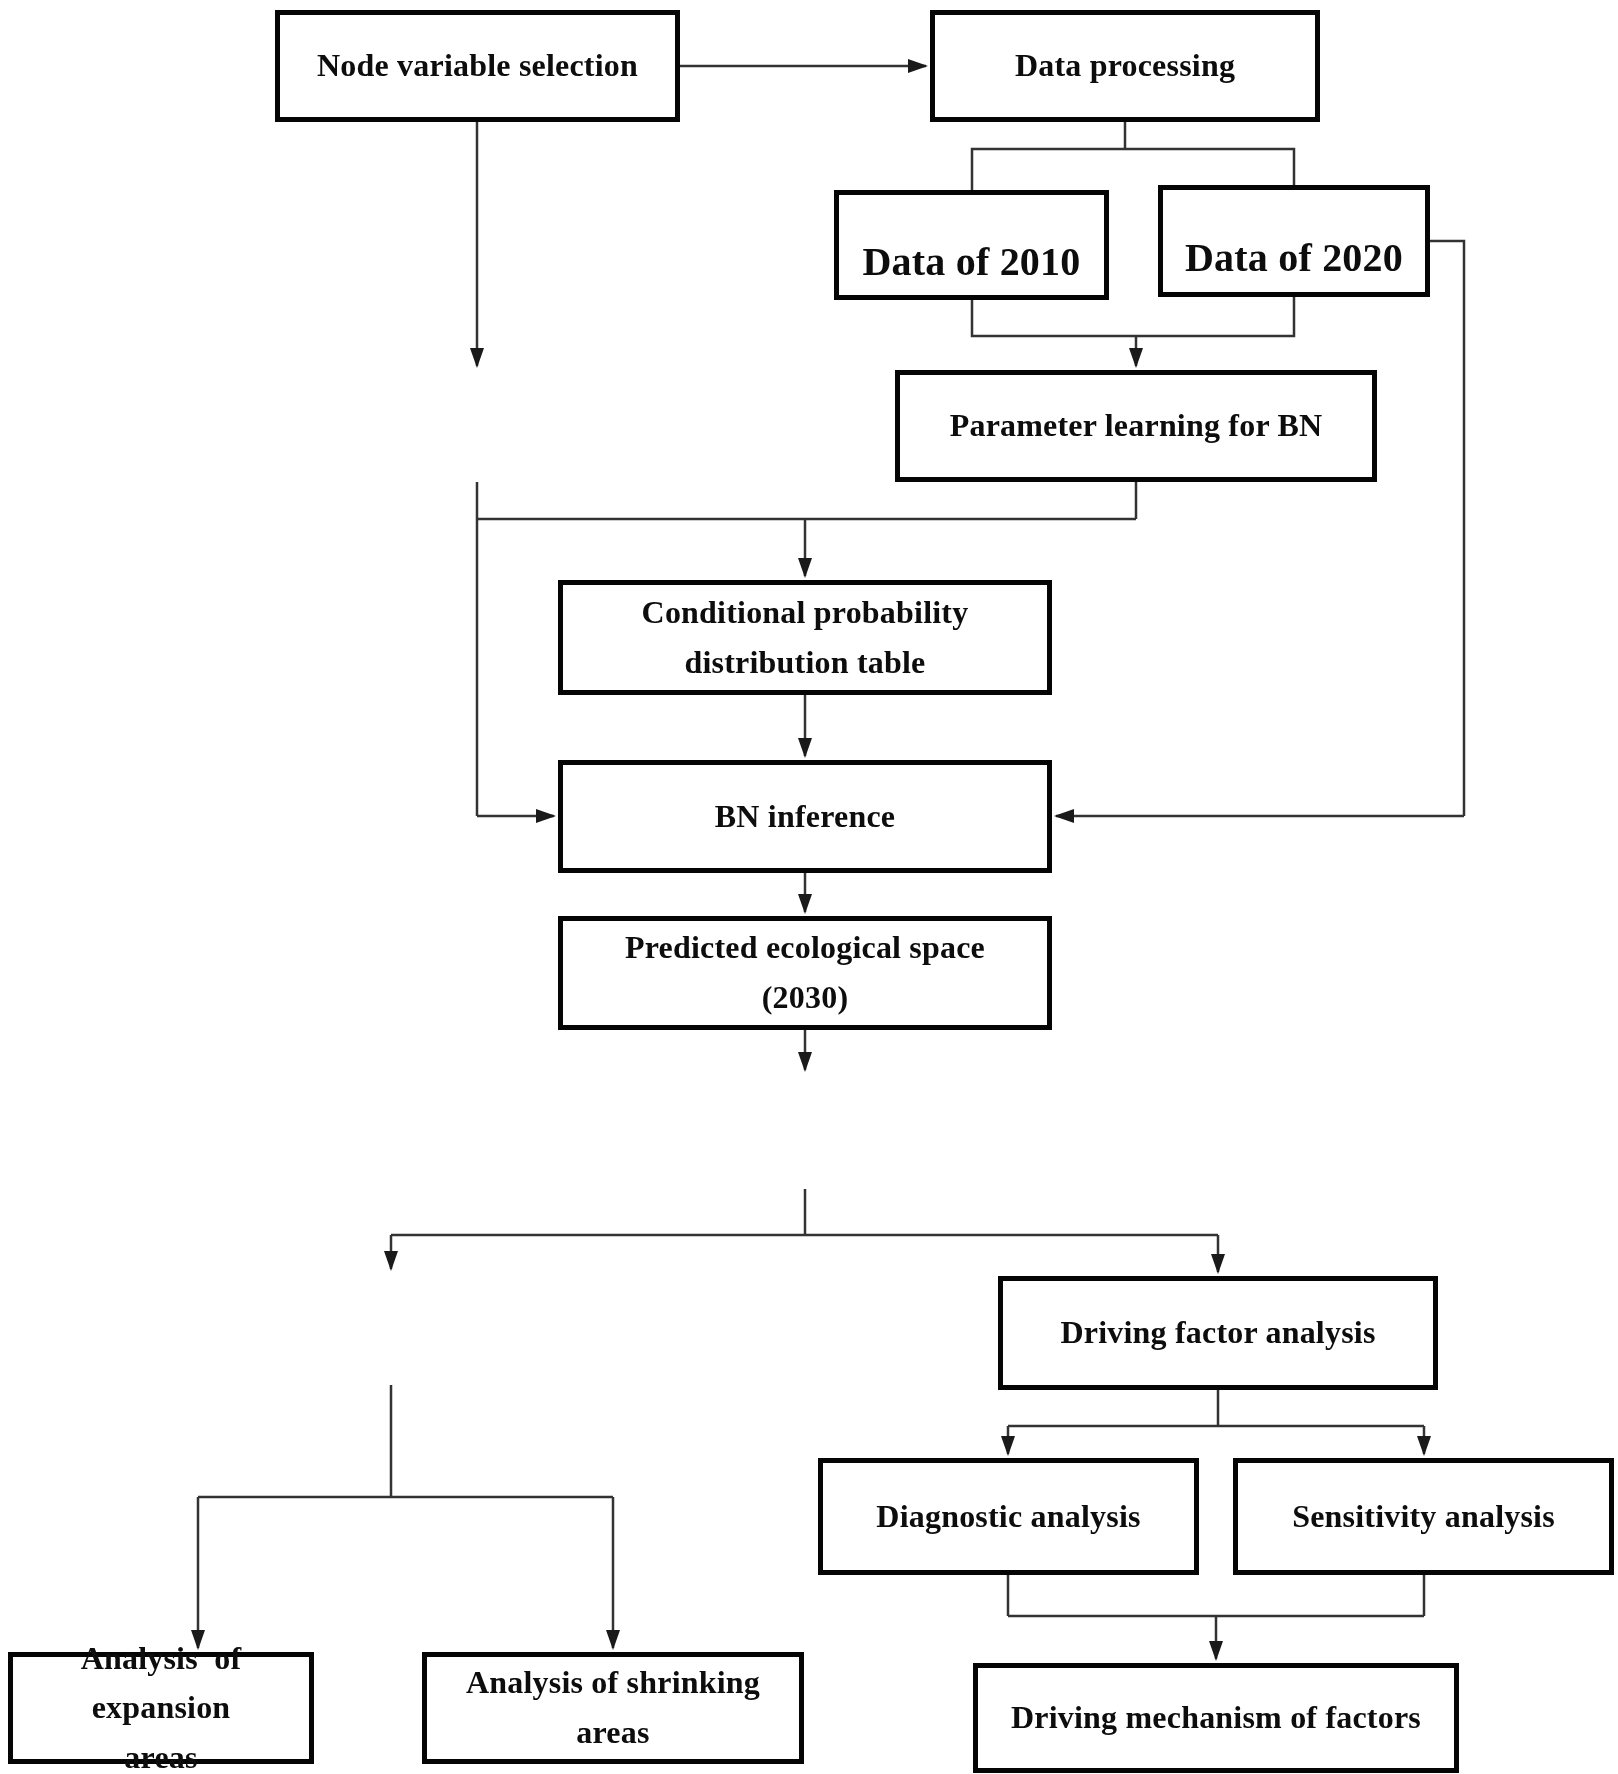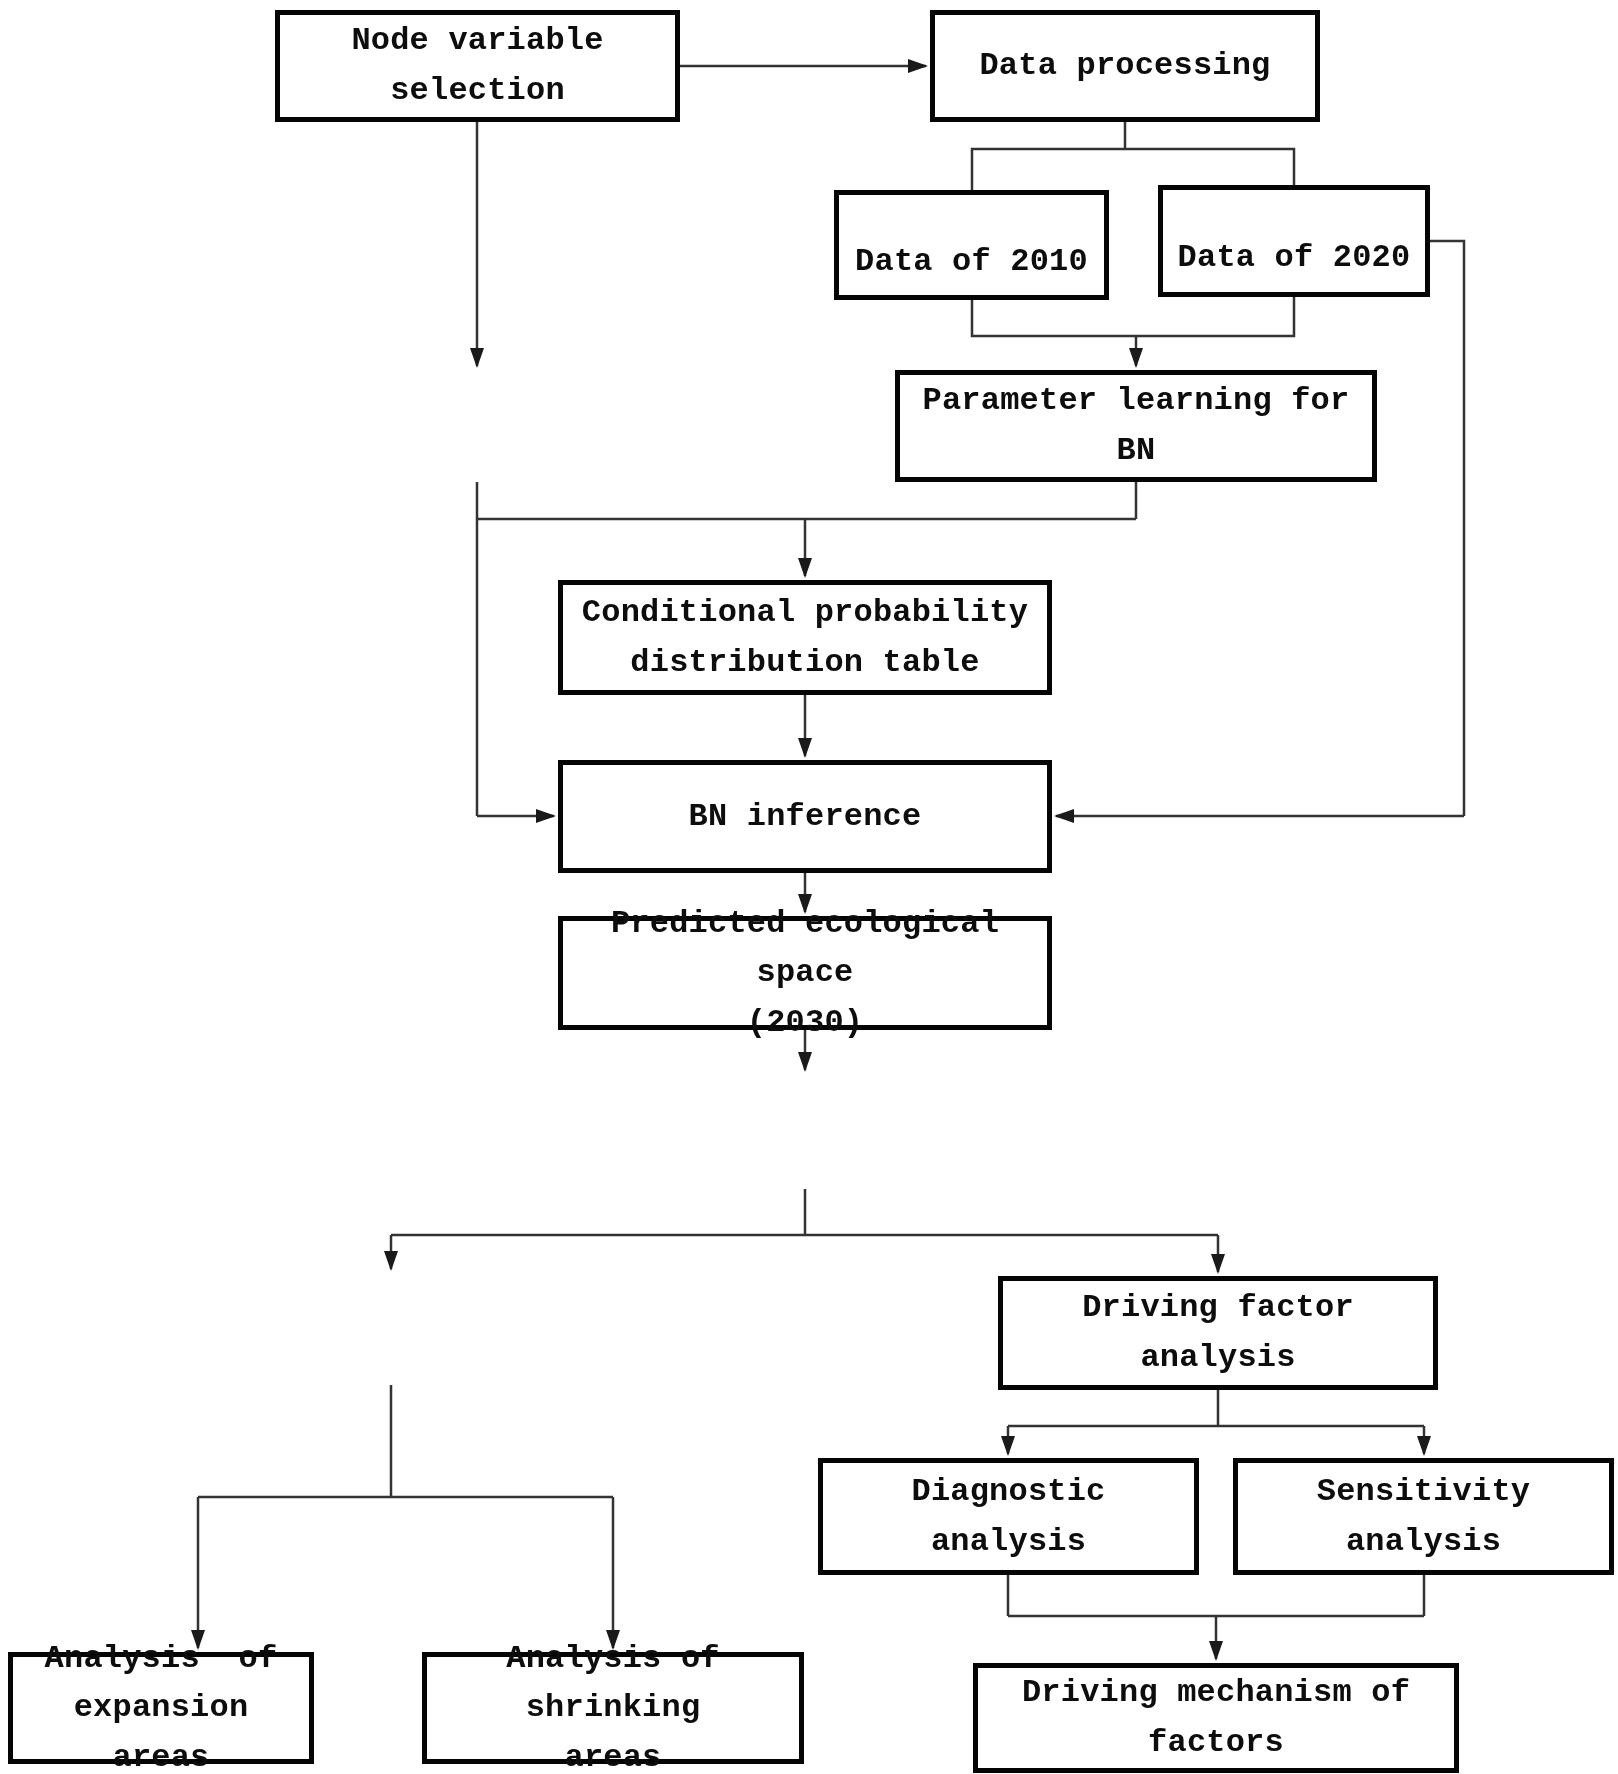--- a/index.html
+++ b/index.html
@@ -6,21 +6,21 @@
     --background:#ffffff;
     --box-border:#050505;
     --line-color:#333333;
     --text-color:#0d0d0d;
   }
   html,body{margin:0;padding:0;background:var(--background);}
   #canvas{
     position:relative;
     width:1618px;height:1774px;
     background:var(--background);
-    font-family:Liberation Mono, monospace;
+    font-family:Liberation Serif, serif;
     overflow:hidden;
   }
   #connectors{
     position:absolute;left:0;top:0;width:1618px;height:1774px;
     pointer-events:none;
   }
   #connectors path{
     fill:none;
     stroke:var(--line-color);
     stroke-width:2.5;
@@ -40,21 +40,21 @@
   }
   .node .lbl{
     font-weight:bold;
     font-size:32px;
     line-height:1.55;
     color:var(--text-color);
     white-space:pre-wrap;
     letter-spacing:0.2px;
     padding:0 4px;
   }
-  .small .lbl{font-size:32px;margin-top:33px;}
+  .small .lbl{font-size:40px;margin-top:33px;}
 </style>
 </head>
 <body>
 
 <div id="canvas">
 
   <svg id="connectors" viewBox="0 0 1618 1774" xmlns="http://www.w3.org/2000/svg">
     <defs>
       <marker id="arrow" markerWidth="20" markerHeight="14" refX="18" refY="7" orient="auto" markerUnits="userSpaceOnUse">
         <polygon points="0,0 20,7 0,14" fill="#1a1a1a"></polygon>

